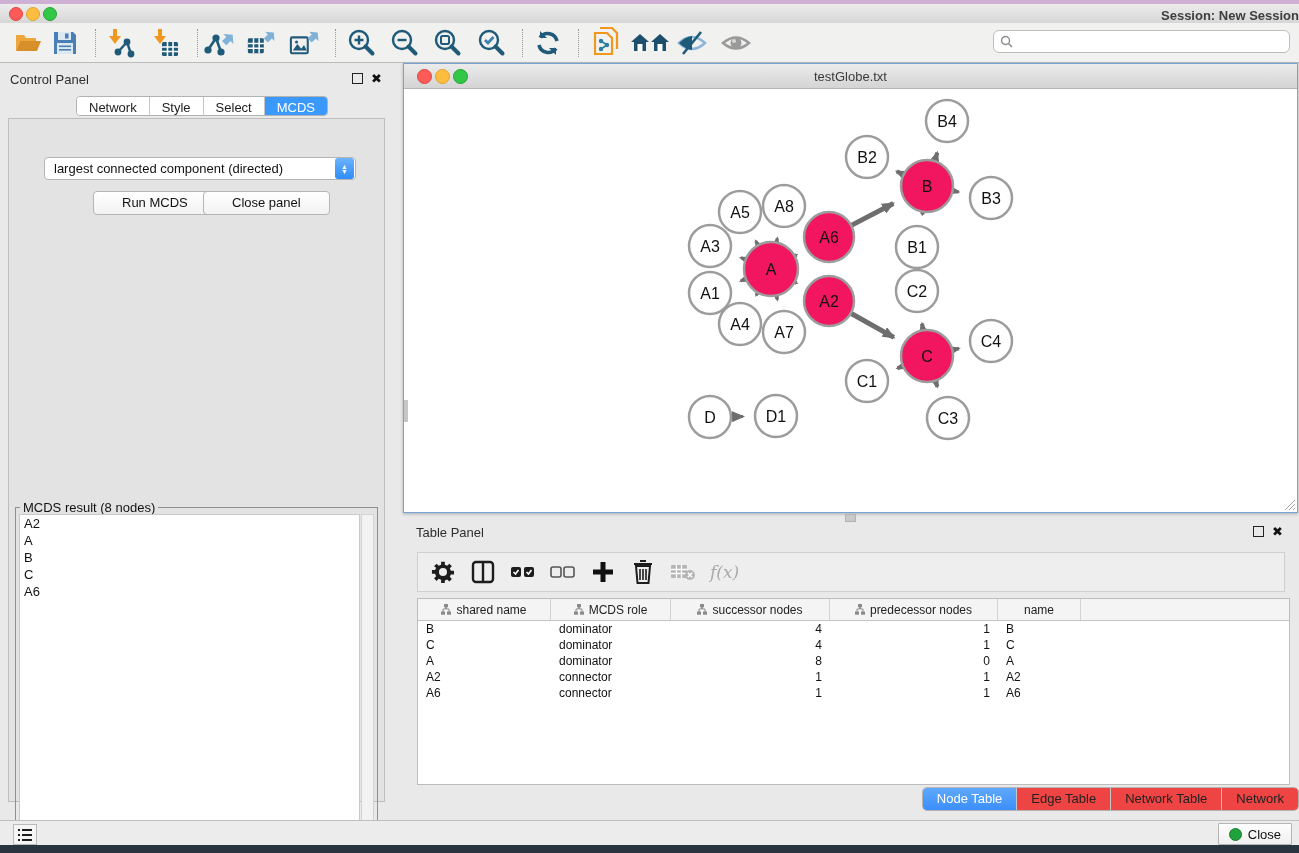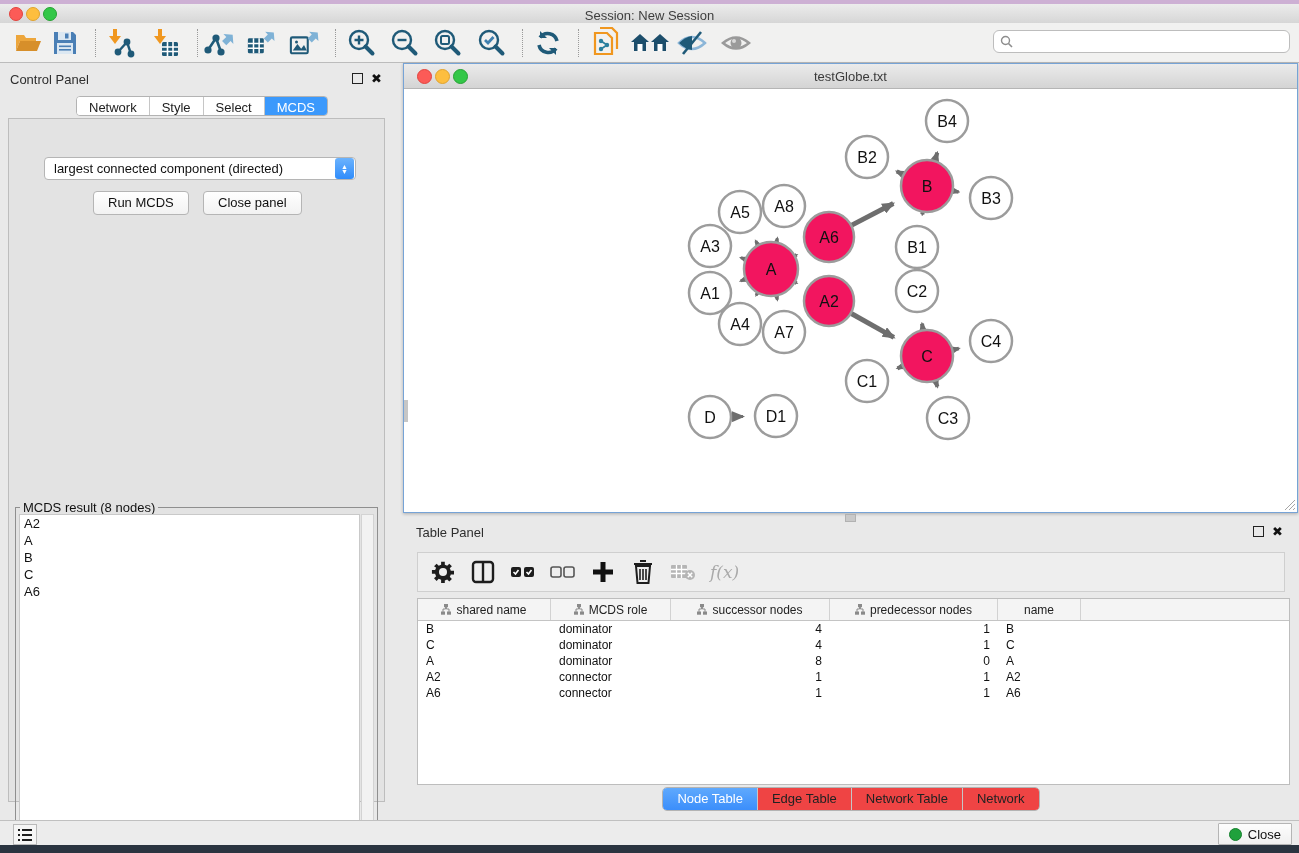--- a/index.html
+++ b/index.html
@@ -8,21 +8,21 @@
        -webkit-font-smoothing:antialiased;}
   .abs{position:absolute;}
   
   .desktop-strip-top{left:0;top:0;width:1299px;height:4px;background:#cdb0d4;}
   .titlebar{left:0;top:4px;width:1299px;height:19px;
             background:linear-gradient(#ececec,#d6d6d6);border-bottom:1px solid #b0b0b0;}
   .tl-dot{width:12px;height:12px;border-radius:50%;top:3px;}
   .tl-red{background:#fc5b57;border:1px solid #e1443e;}
   .tl-yellow{background:#fdbe3f;border:1px solid #e0a32e;}
   .tl-green{background:#33c748;border:1px solid #26a234;}
-  .title-text{width:100%;text-align:center;top:4px;font-size:13px;color:#3e3e3e;}
+  .title-text{width:100%;text-align:right;top:4px;font-size:13px;color:#3e3e3e;font-weight:bold;}
   .toolbar{left:0;top:23px;width:1299px;height:39px;background:#f1f1f0;
            border-bottom:1px solid #bcbcbc;}
   .tb-sep{top:6px;width:0;height:28px;border-left:1px dotted #9a9a9a;}
   .tb-ic{top:5px;width:30px;height:30px;display:flex;align-items:center;justify-content:center;cursor:default;}
   .searchbox{right:9px;top:7px;width:297px;height:23px;background:#fff;border:1px solid #bdbdbd;
              border-radius:6px;display:flex;align-items:center;padding-left:6px;box-sizing:border-box;}
   .searchbox input{border:none;outline:none;flex:1;font-size:12px;background:transparent;margin-left:4px;}
   
   .panel-title{font-size:13px;color:#2e2e2e;}
   .win-btns{display:flex;gap:8px;align-items:center;}
@@ -36,21 +36,21 @@
   .cp-tab.active{background:#3b99fc;color:#fff;}
   .cp-body{left:8px;top:53px;width:375px;height:682px;background:#e3e3e3;border:1px solid #bdbdbd;}
   .opt-label{width:100%;text-align:center;top:16px;font-size:13px;color:#1a1a1a;font-weight:bold;}
   .dropdown{left:35px;top:38px;width:312px;height:23px;background:#fff;border:1px solid #b5b5b5;
             border-radius:4px;display:flex;align-items:center;box-sizing:border-box;}
   .dropdown .dd-text{flex:1;font-size:13px;color:#111;padding-left:9px;white-space:nowrap;}
   .dd-stepper{width:19px;height:21px;border-radius:3px;background:linear-gradient(#6cb3fd,#2f8cfb);
               margin-right:1px;display:flex;flex-direction:column;align-items:center;justify-content:center;color:#fff;}
   .dd-stepper span{font-size:7px;line-height:5px;}
   .btn{background:linear-gradient(#ffffff,#f2f2f2);border:1px solid #b5b5b5;border-radius:4px;
-       font-size:13px;color:#111;padding:3px 14px 4px;}
+       font-size:13px;color:#111;padding:3px 28px 4px;}
   .run-btn{left:84px;top:72px;}
   .closep-btn{left:194px;top:72px;}
   .result-box{left:6px;top:388px;width:361px;height:337px;border:1px solid #8f8f8f;}
   .result-legend{position:absolute;top:-8px;left:4px;background:#e3e3e3;padding:0 3px;font-size:13px;color:#111;}
   .result-list{position:absolute;left:3px;top:6px;width:339px;height:326px;background:#fff;
                border:1px solid #c9c9c9;overflow:hidden;}
   .result-scroll{position:absolute;right:3px;top:6px;width:13px;height:326px;background:#f2f2f2;border:1px solid #d3d3d3;box-sizing:border-box;}
   .mcds-item{font-size:13px;color:#111;padding:1px 0 1px 4px;line-height:15px;}
   
   .net-window{left:403px;top:63px;width:895px;height:450px;background:#fff;
@@ -70,21 +70,21 @@
   .tp-ic{width:26px;height:26px;display:flex;align-items:center;justify-content:center;}
   .fx-label{font-family:"DejaVu Serif","Liberation Serif",serif;font-style:italic;
             font-size:17px;color:#a9a9a9;}
   .tbl{left:14px;top:79px;width:873px;height:187px;background:#fff;border:1px solid #bdbdbd;box-sizing:border-box;}
   .tbl-head{display:flex;background:#f4f4f4;border-bottom:1px solid #c4c4c4;height:21px;}
   .th{display:flex;align-items:center;justify-content:center;gap:5px;font-size:12px;color:#222;
       border-right:1px solid #d2d2d2;box-sizing:border-box;height:21px;}
   .tbl-row{display:flex;height:16px;align-items:center;}
   .td{font-size:12px;color:#111;box-sizing:border-box;padding:0 8px;white-space:nowrap;overflow:hidden;}
   .td.right{text-align:right;}
-  .tp-tabs{left:0;top:268px;width:100%;display:flex;justify-content:center;}
+  .tp-tabs{left:0;top:268px;width:100%;display:flex;justify-content:flex-end;}
   .tp-tabgroup{display:flex;border:1px solid #b3b3b3;border-radius:5px;overflow:hidden;background:#fff;}
   .tp-tab{padding:3px 14px 4px;font-size:13px;color:#222;background:#ef4444;border-right:1px solid #c6c6c6;}
   .tp-tab:last-child{border-right:none;}
   .tp-tab.active{background:linear-gradient(#5fa9fd,#3b8efb);color:#fff;}
   
   .statusbar{left:0;top:820px;width:1299px;height:25px;background:#ececec;border-top:1px solid #c0c0c0;}
   .list-btn{left:13px;top:3px;width:22px;height:19px;background:#f5f5f5;border:1px solid #b9b9b9;
             display:flex;align-items:center;justify-content:center;}
   .memory-btn{right:7px;top:2px;height:20px;background:linear-gradient(#fdfdfd,#f0f0f0);
               border:1px solid #b5b5b5;border-radius:1px;display:flex;align-items:center;gap:6px;

